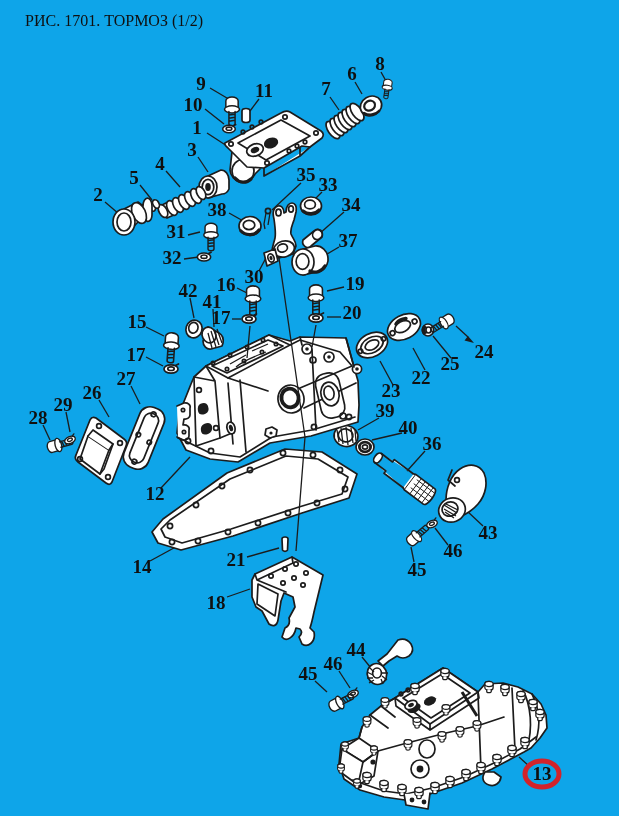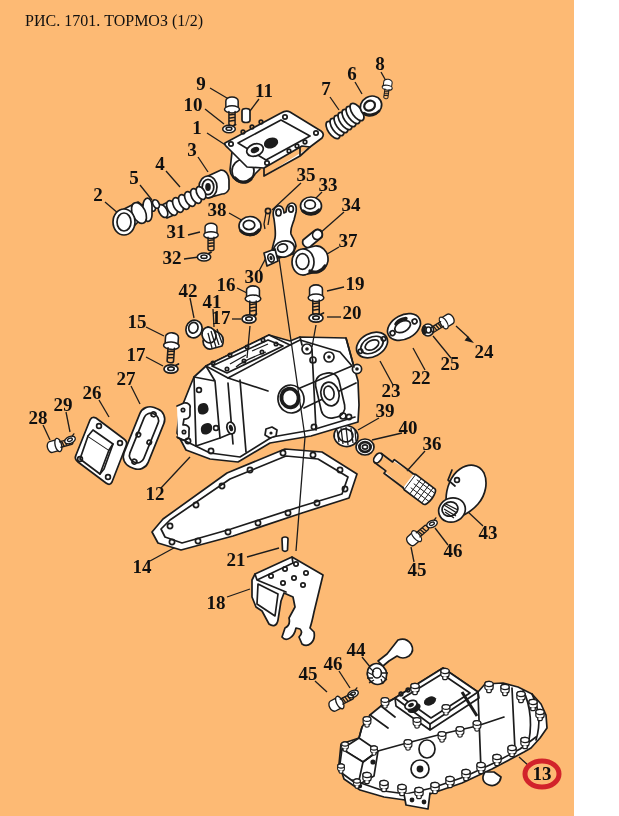--- a/index.html
+++ b/index.html
@@ -1,16 +1,16 @@
 <!DOCTYPE html>
 <html><head>
 <meta charset="utf-8">
 <style>
 html,body{margin:0;padding:0;background:#ffffff;}
-#page{position:relative;width:574px;height:816px;background:#fdba74;overflow:hidden;}
+#page{position:relative;width:619px;height:816px;background:#0ea5e9;overflow:hidden;}
 svg{display:block;}
 .s{stroke:#1c1c1c;stroke-width:1.7;fill:none;stroke-linecap:round;stroke-linejoin:round;}
 .sf{stroke:#1c1c1c;stroke-width:1.7;fill:#ffffff;stroke-linecap:round;stroke-linejoin:round;}
 .thin{stroke:#1c1c1c;stroke-width:1.3;fill:none;}
 .dk{fill:#1c1c1c;stroke:none;}
 .lbl{font-family:"Liberation Serif",serif;font-weight:bold;font-size:19px;fill:#101010;text-anchor:middle;}
 .title{font-family:"Liberation Serif",serif;font-size:16px;fill:#101010;}
 </style>
 </head>
 <body>

